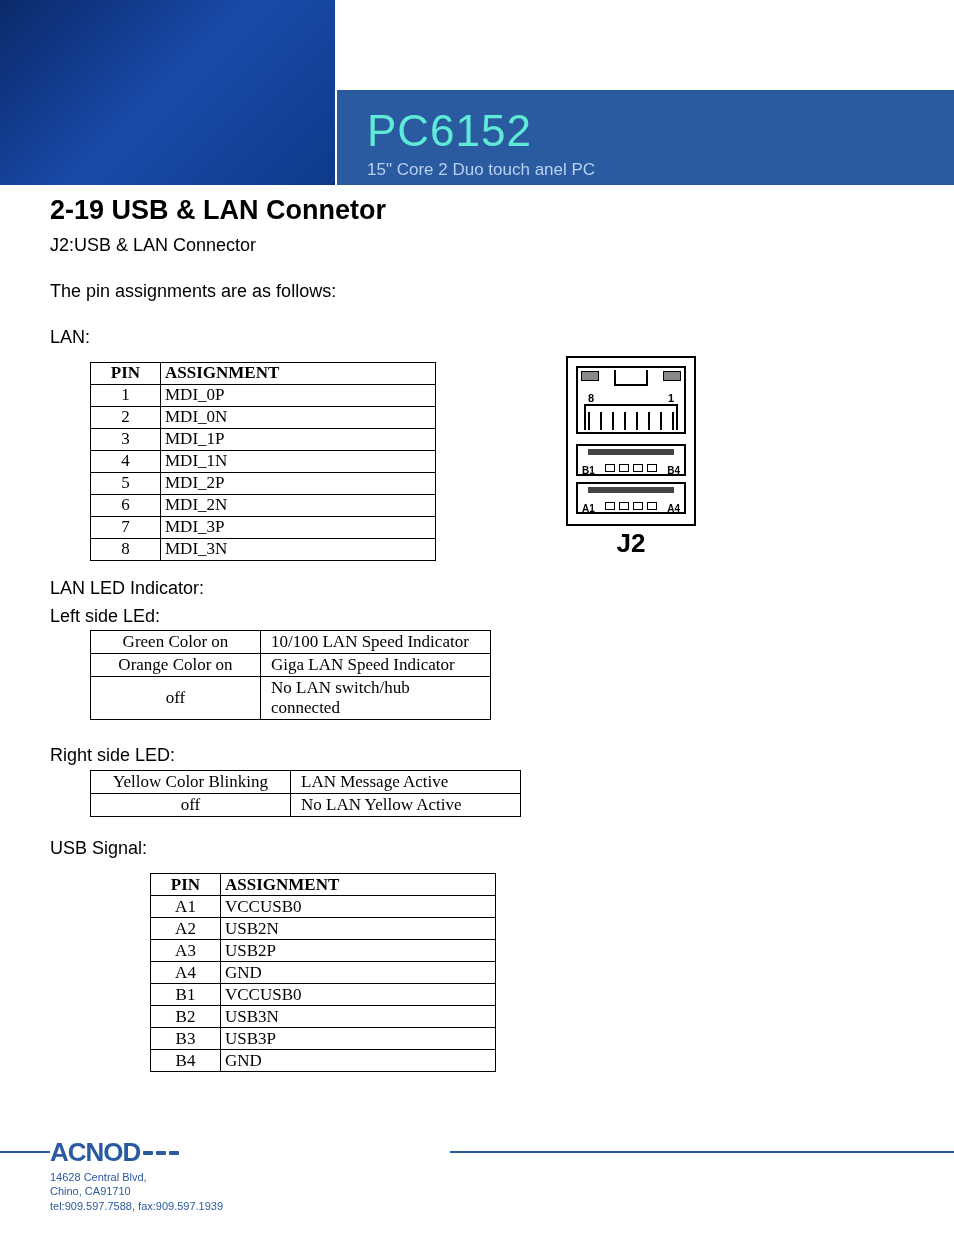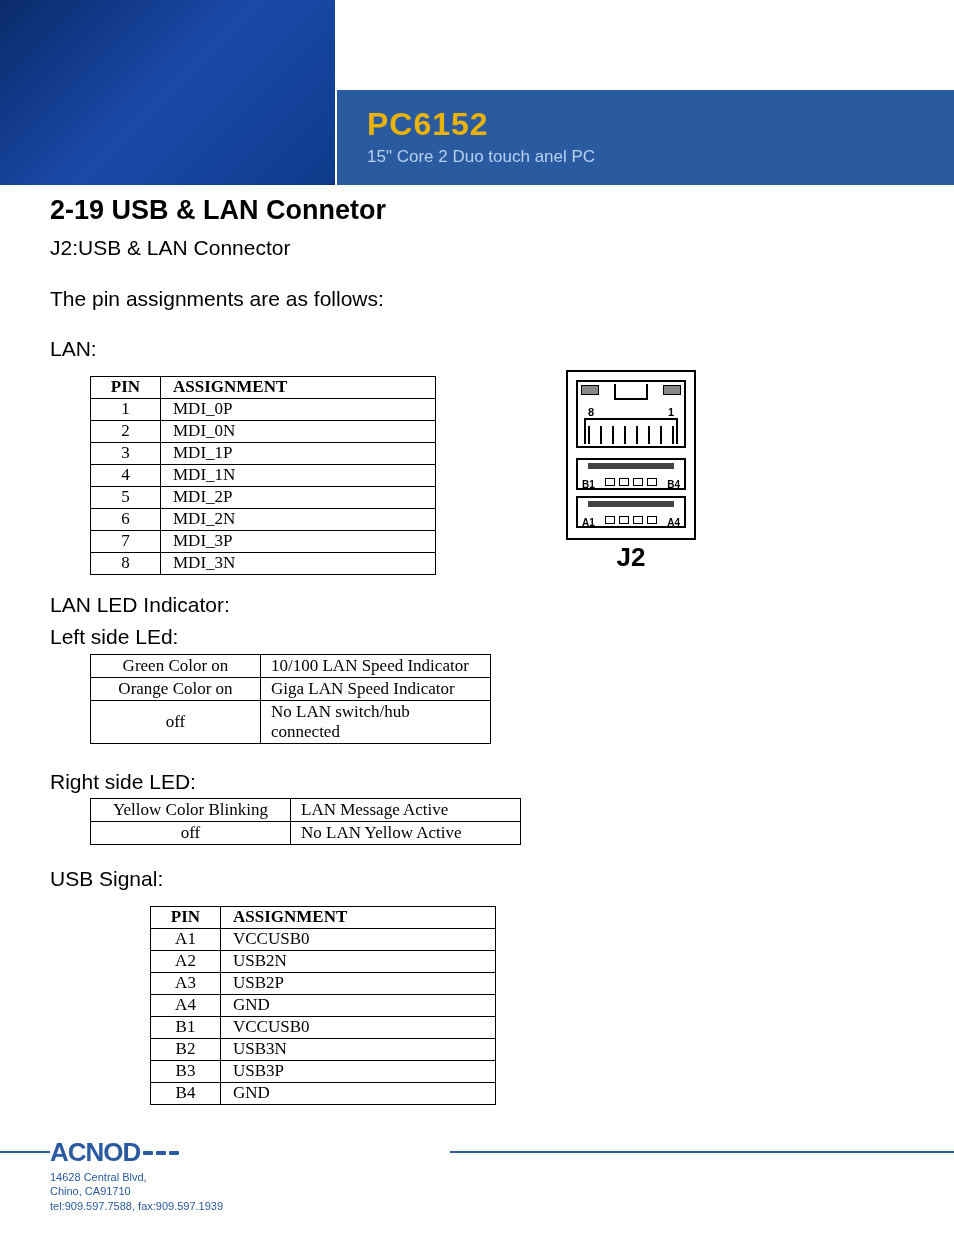--- a/index.html
+++ b/index.html
@@ -40,62 +40,62 @@
     background: #fff;
   }
   .header-blue {
     flex: 1;
     background: #2a5aa0;
     border-left: 2px solid #fff;
     padding: 16px 0 0 30px;
     color: #fff;
   }
   .product-title {
-    font-size: 32px;
-    color: #eab308;
-    font-weight: 700;
+    font-size: 44px;
+    color: #5eead4;
+    font-weight: 400;
     letter-spacing: 1px;
   }
   .product-sub {
     font-size: 17px;
     color: #b8d0f0;
     margin-top: 4px;
   }
   .content {
     padding: 6px 50px 0 50px;
   }
   h2.section {
     font-size: 27px;
     font-weight: bold;
     font-family: Liberation Sans, sans-serif;
     margin-top: 4px;
   }
   .body-text {
-    font-size: 21px;
+    font-size: 18px;
     font-family: Arial, sans-serif;
     margin-top: 6px;
     line-height: 1.55;
   }
   table.pin {
     border-collapse: collapse;
     margin-top: 10px;
     font-family: "Times New Roman", serif;
     font-size: 17px;
   }
   table.pin th, table.pin td {
     border: 1px solid #000;
     padding: 0 8px;
     height: 22px;
   }
   table.pin th {
     font-weight: bold;
     text-align: center;
   }
   table.pin .col-pin { width: 70px; text-align: center; }
-  table.pin .col-assign { width: 275px; text-align: left; padding-left: 12px; }
+  table.pin .col-assign { width: 275px; text-align: left; padding-left: 4px; }
   .lan-row { display: flex; align-items: flex-start; gap: 130px; }
   .j2-diagram {
     border: 2px solid #000;
     width: 130px;
     padding: 8px 8px 4px 8px;
     text-align: center;
     margin-top: 4px;
   }
   .rj45 {
     border: 2px solid #000;

